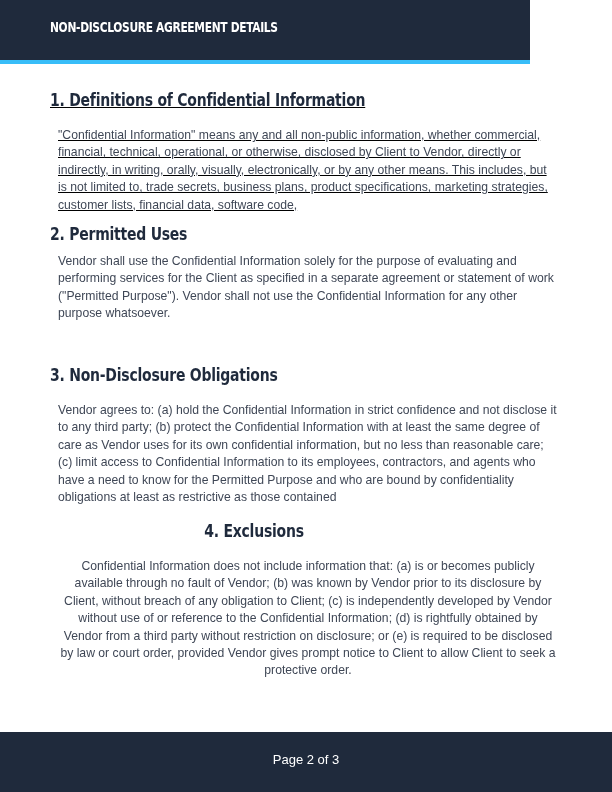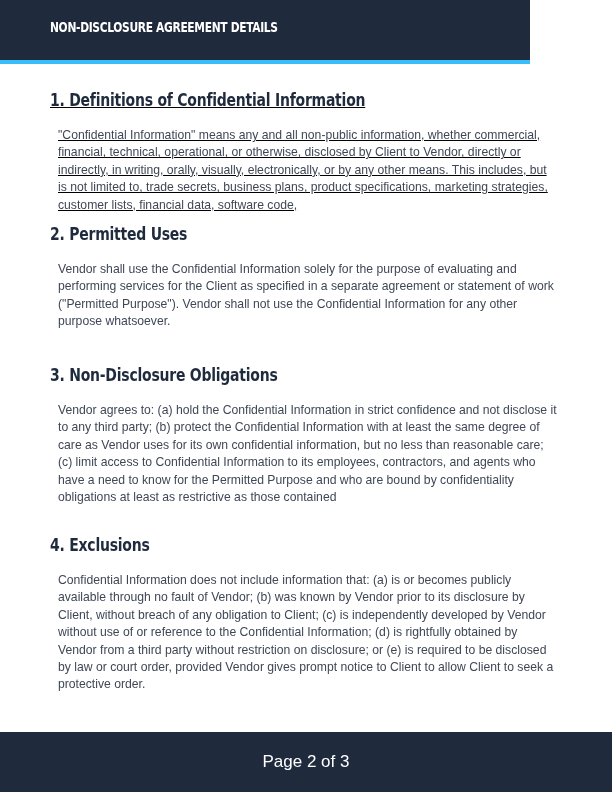--- a/index.html
+++ b/index.html
@@ -39,46 +39,46 @@
     font-family: "Liberation Sans", sans-serif;
     font-size: 12.2px; line-height: 17.4px;
     width: 500px;
   }
   .footer {
     position: absolute; left: 0; top: 732px; width: 612px; height: 60px;
     background: #1f2a3c;
   }
   .footer-text {
     position: absolute; left: 0; width: 612px; top: 20px; text-align: center;
-    color: #ffffff; font-size: 17px;
+    color: #ffffff; font-size: 13px;
     font-family: "Liberation Sans", sans-serif;
   }
 </style>
 </head>
 <body>
 
 <div class="header">
   <div class="header-title">NON-DISCLOSURE AGREEMENT DETAILS</div>
 </div>
 
 <div class="section" style="top:89px;text-decoration:underline;">
   <h2 class="section-title">1. Definitions of Confidential Information</h2>
   <p class="section-body" style="margin-top:16px;">"Confidential Information" means any and all non-public information, whether commercial, financial, technical, operational, or otherwise, disclosed by Client to Vendor, directly or indirectly, in writing, orally, visually, electronically, or by any other means. This includes, but is not limited to, trade secrets, business plans, product specifications, marketing strategies, customer lists, financial data, software code,</p>
 </div>
 
 <div class="section" style="top:223px;">
   <h2 class="section-title">2. Permitted Uses</h2>
-  <p class="section-body" style="margin-top:16px;">Vendor shall use the Confidential Information solely for the purpose of evaluating and performing services for the Client as specified in a separate agreement or statement of work ("Permitted Purpose"). Vendor shall not use the Confidential Information for any other purpose whatsoever.</p>
+  <p class="section-body" style="margin-top:8px;">Vendor shall use the Confidential Information solely for the purpose of evaluating and performing services for the Client as specified in a separate agreement or statement of work ("Permitted Purpose"). Vendor shall not use the Confidential Information for any other purpose whatsoever.</p>
 </div>
 
 <div class="section" style="top:364px;">
   <h2 class="section-title">3. Non-Disclosure Obligations</h2>
   <p class="section-body" style="margin-top:16px;">Vendor agrees to: (a) hold the Confidential Information in strict confidence and not disclose it to any third party; (b) protect the Confidential Information with at least the same degree of care as Vendor uses for its own confidential information, but no less than reasonable care; (c) limit access to Confidential Information to its employees, contractors, and agents who have a need to know for the Permitted Purpose and who are bound by confidentiality obligations at least as restrictive as those contained</p>
 </div>
 
-<div class="section" style="top:534px;">
+<div class="section" style="top:520px;text-align:center;">
   <h2 class="section-title">4. Exclusions</h2>
   <p class="section-body" style="margin-top:16px;">Confidential Information does not include information that: (a) is or becomes publicly available through no fault of Vendor; (b) was known by Vendor prior to its disclosure by Client, without breach of any obligation to Client; (c) is independently developed by Vendor without use of or reference to the Confidential Information; (d) is rightfully obtained by Vendor from a third party without restriction on disclosure; or (e) is required to be disclosed by law or court order, provided Vendor gives prompt notice to Client to allow Client to seek a protective order.</p>
 </div>
 
 <div class="footer">
   <div class="footer-text">Page 2 of 3</div>
 </div>
 
 </body></html>

